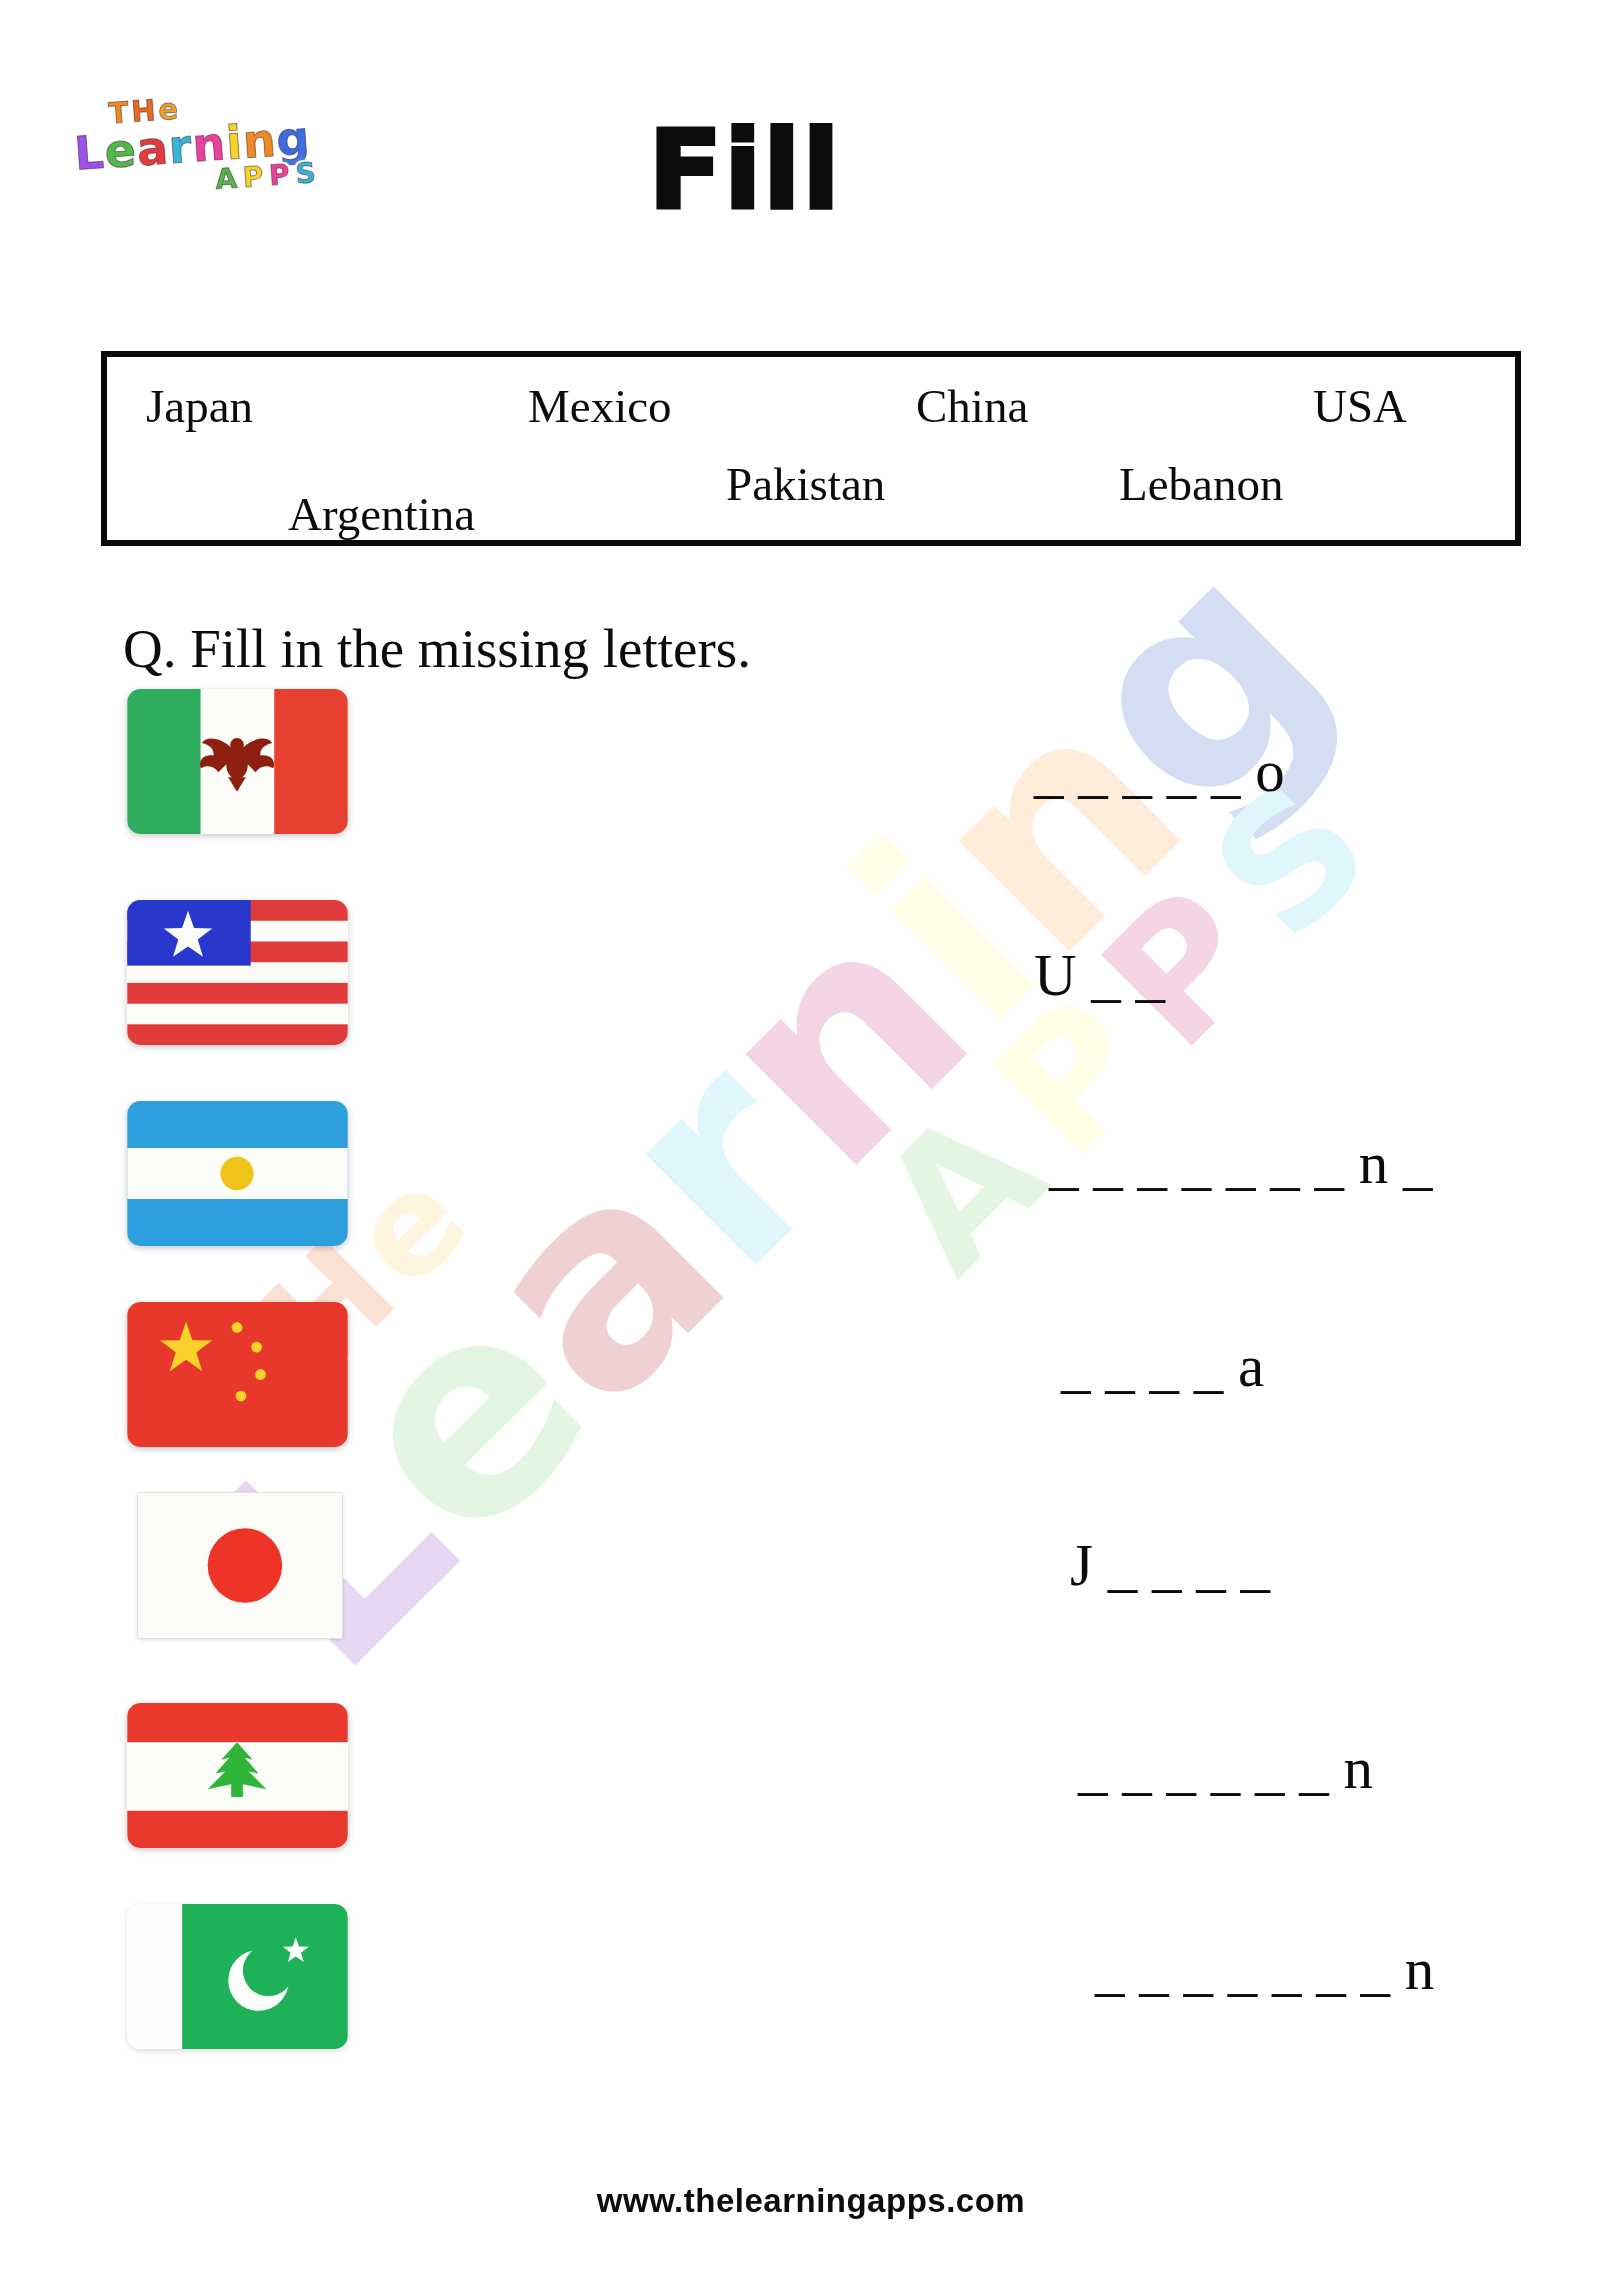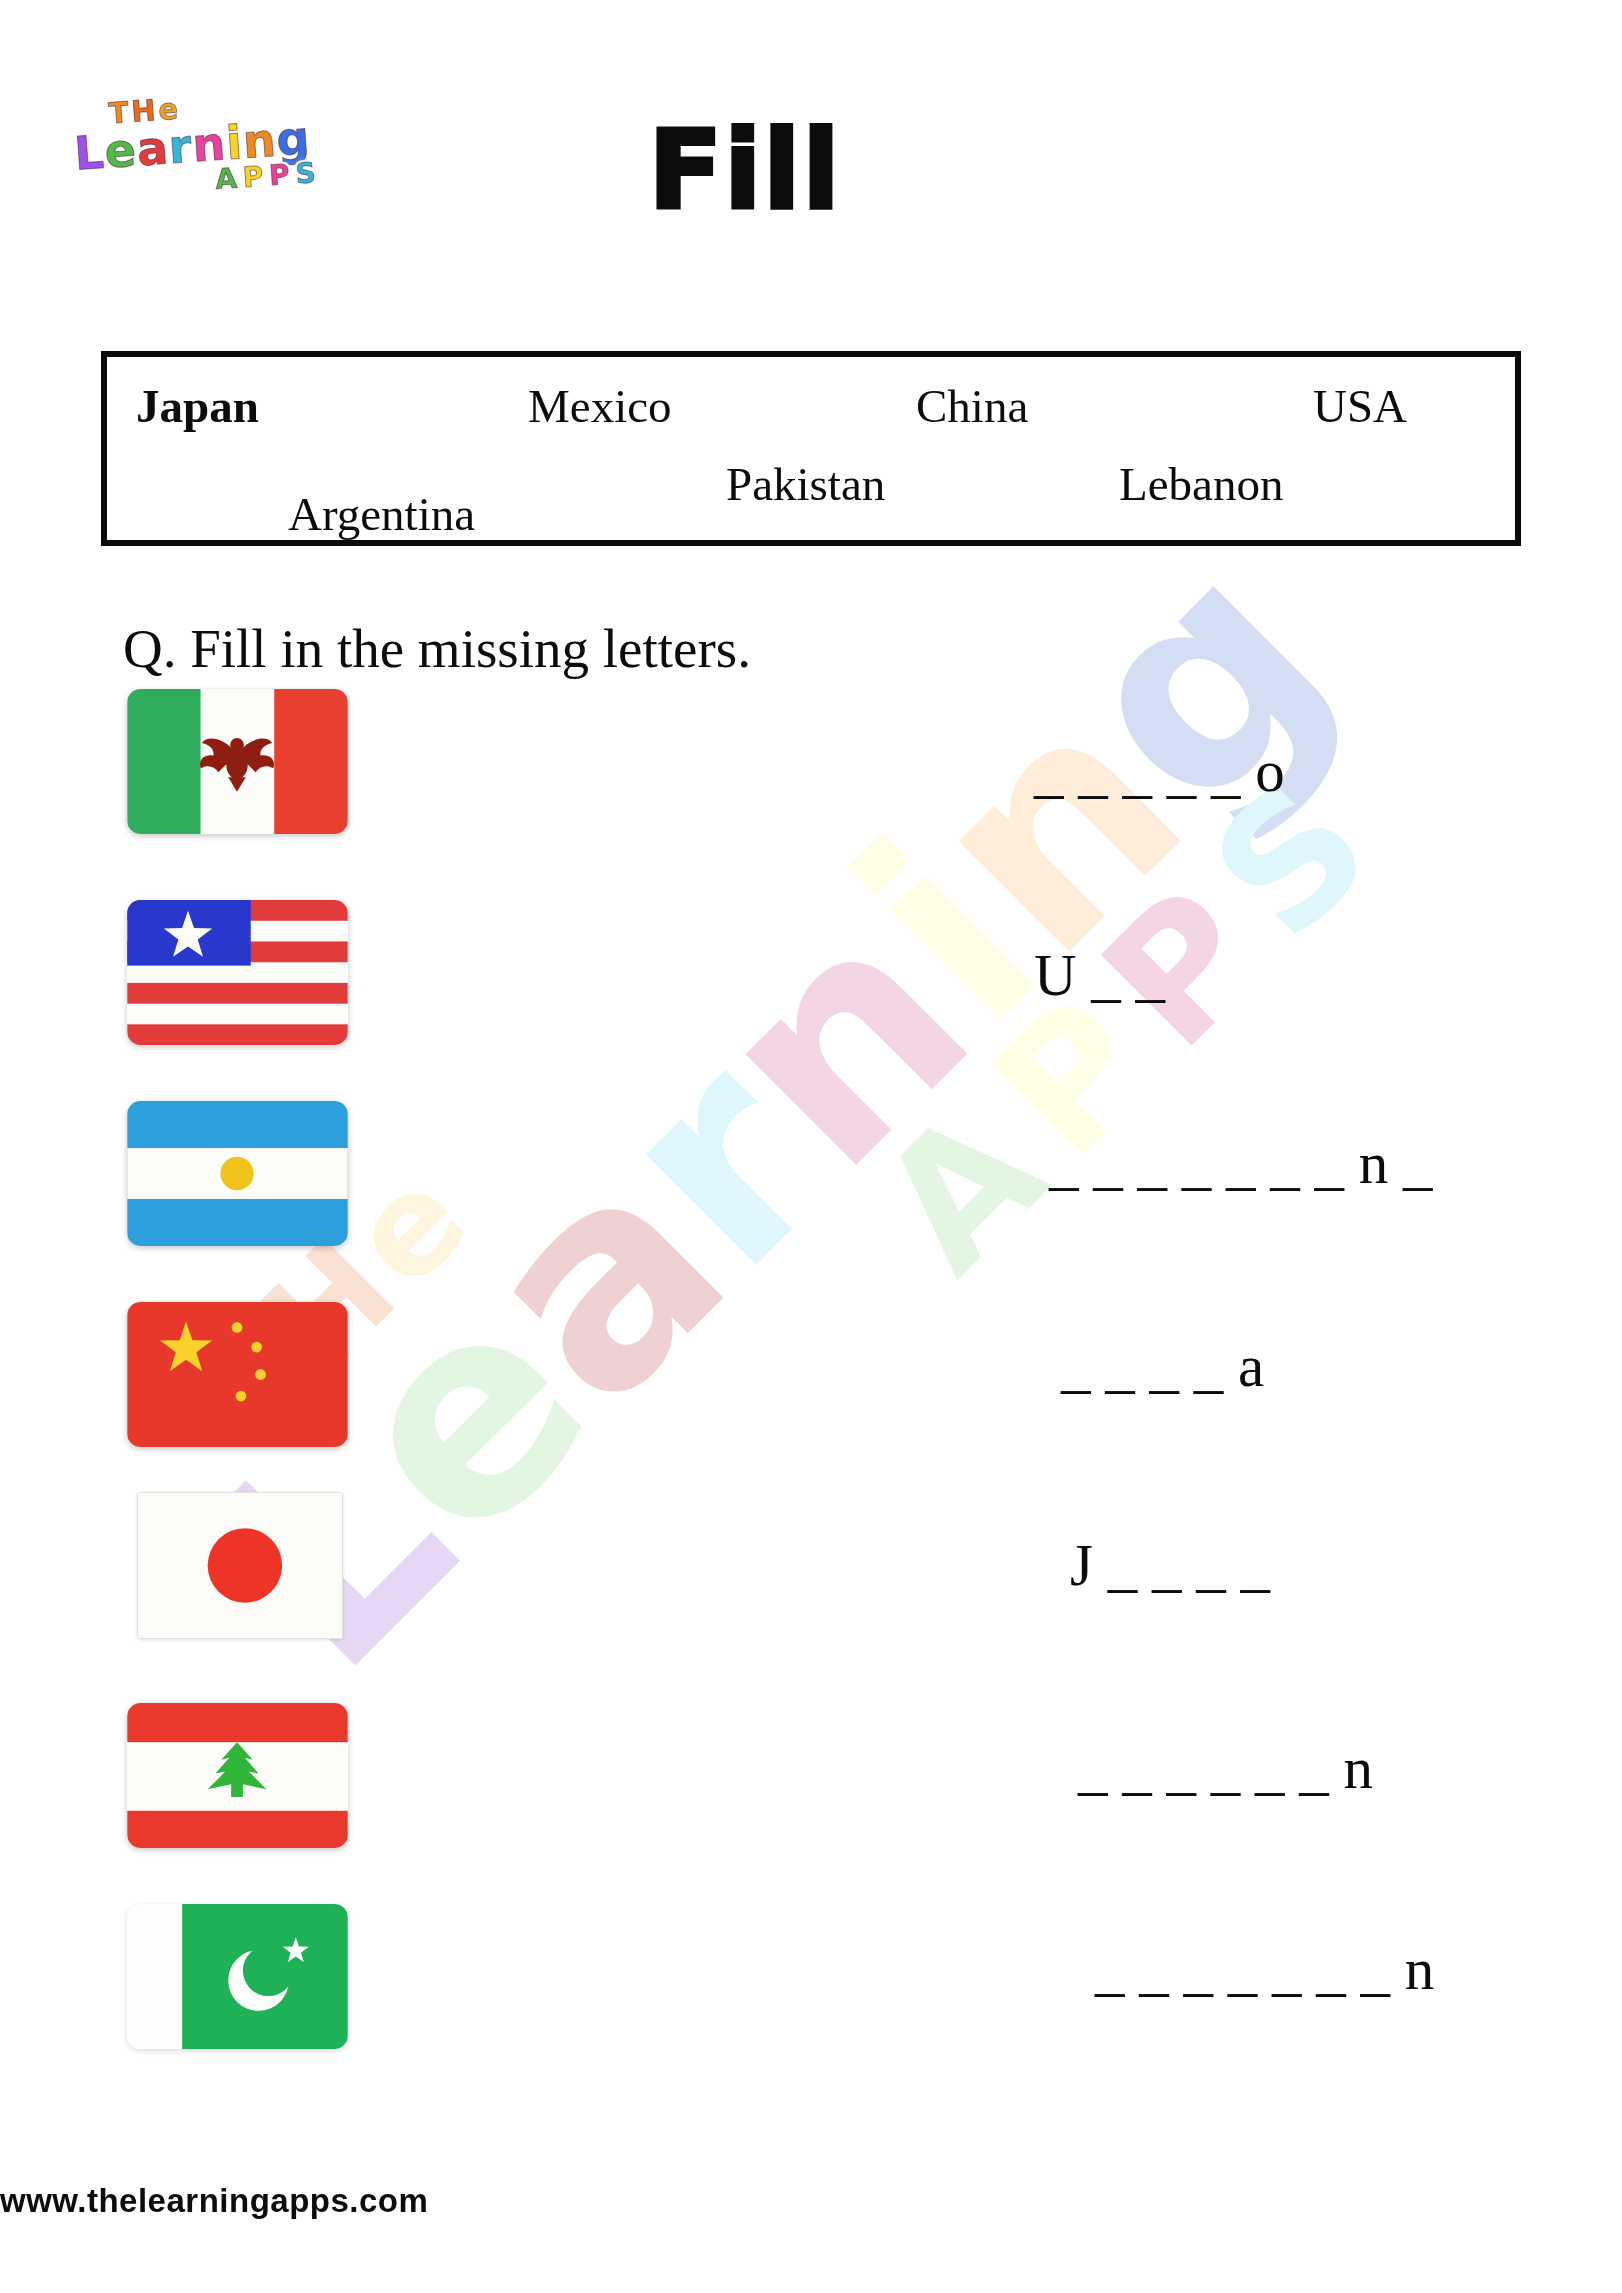--- a/index.html
+++ b/index.html
@@ -76,21 +76,21 @@
   }
 
   
   .word-bank{
     position:absolute; left:101px; top:351px; width:1420px; height:195px;
     border:6.9px solid #0a0a0a; background:transparent; z-index:1;
   }
   .word-bank .word{
     position:absolute; font-size:47px; color:#0c0c0c; white-space:nowrap;
   }
-  .wb-japan{left:29px; top:21.6px;font-weight:bold;}
+  .wb-japan{left:39px; top:21.6px;}
   .wb-mexico{left:421px; top:21.6px;}
   .wb-china{left:809px; top:21.6px;}
   .wb-usa{left:1206px; top:21.6px;}
   .wb-argentina{left:181px; top:100px;margin-top:30px;}
   .wb-pakistan{left:619px; top:100px;}
   .wb-lebanon{left:1012px; top:100px;}
 
   
   .question{
     position:absolute; left:123px; top:617px; z-index:1;
@@ -121,20 +121,21 @@
   .ans-1{left:1034px; top:946px;}
   .ans-2{left:1049px; top:1134px;}
   .ans-3{left:1061px; top:1337px;}
   .ans-4{left:1070px; top:1536px;}
   .ans-5{left:1078px; top:1739px;}
   .ans-6{left:1086px; top:1940px;margin-left:9px;}
 
   
   .footer{
     position:absolute; left:0; top:2182px; width:100%; z-index:1;
+    text-align:center;
     font-family:"Liberation Sans", sans-serif; font-weight:bold;
     font-size:33px; color:#0c0c0c; letter-spacing:0.5px;
   }
 </style>
 </head>
 <body>
 
 <div class="watermark">
   <div class="wm-the tw">
     <span>T</span><span>H</span><span>e</span>

